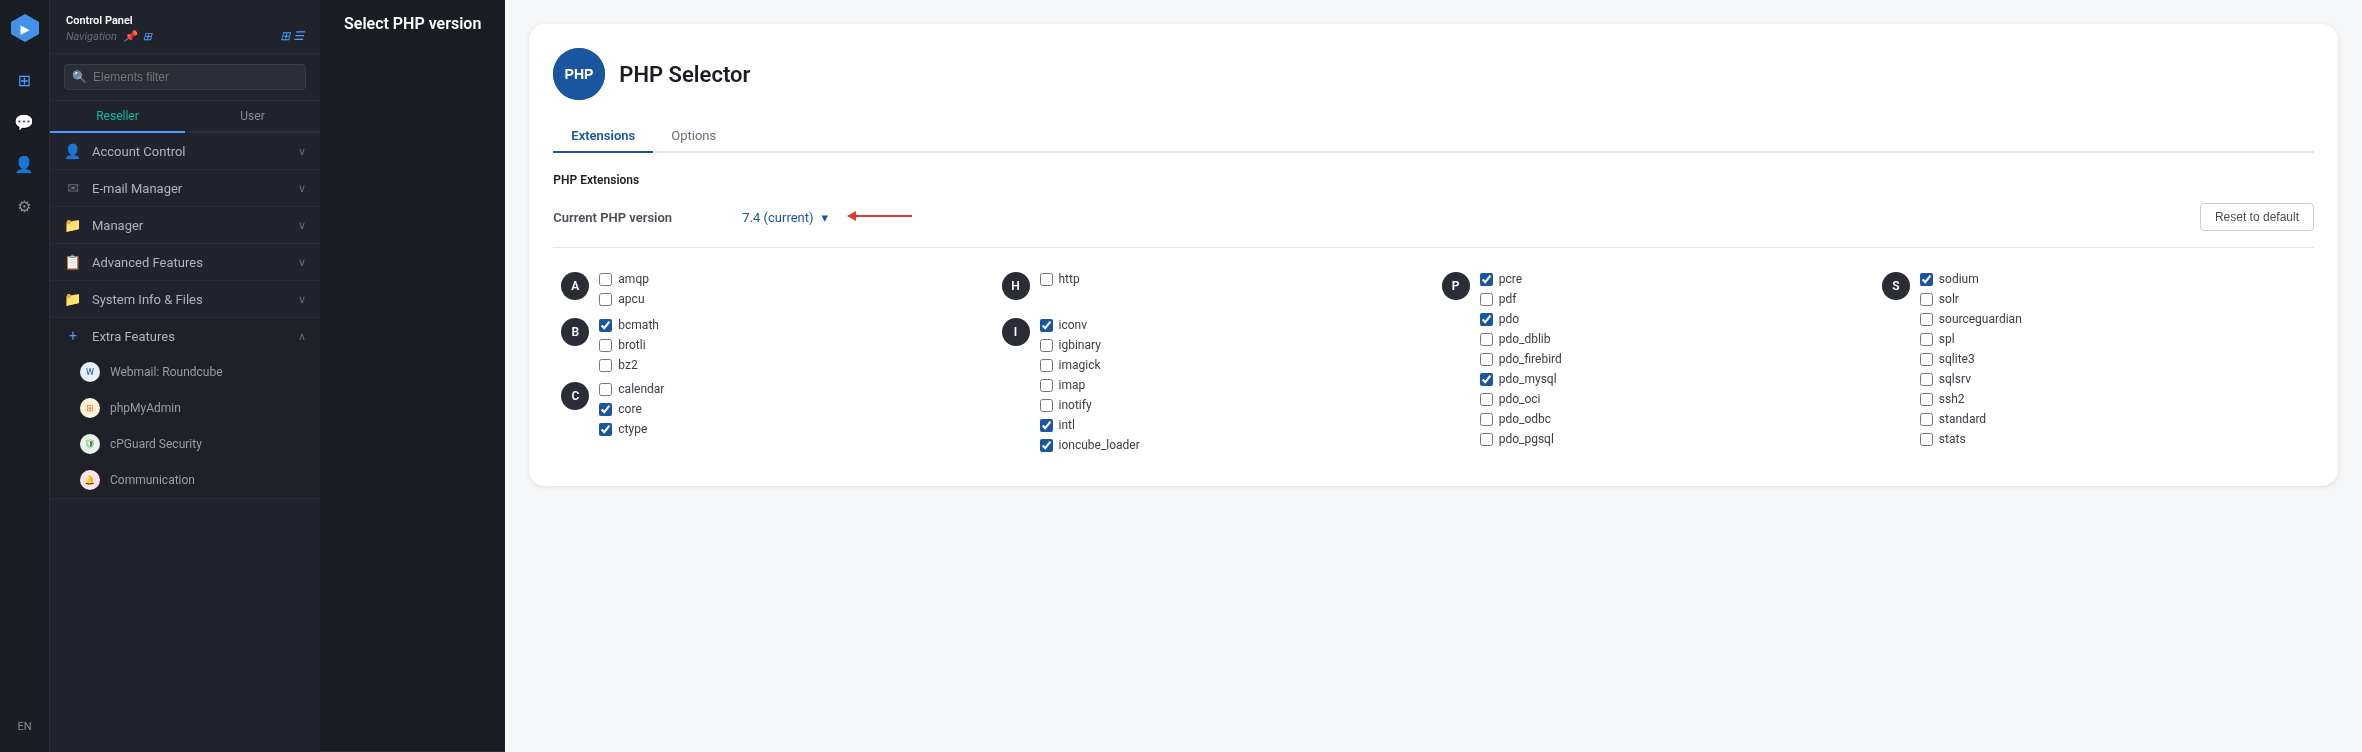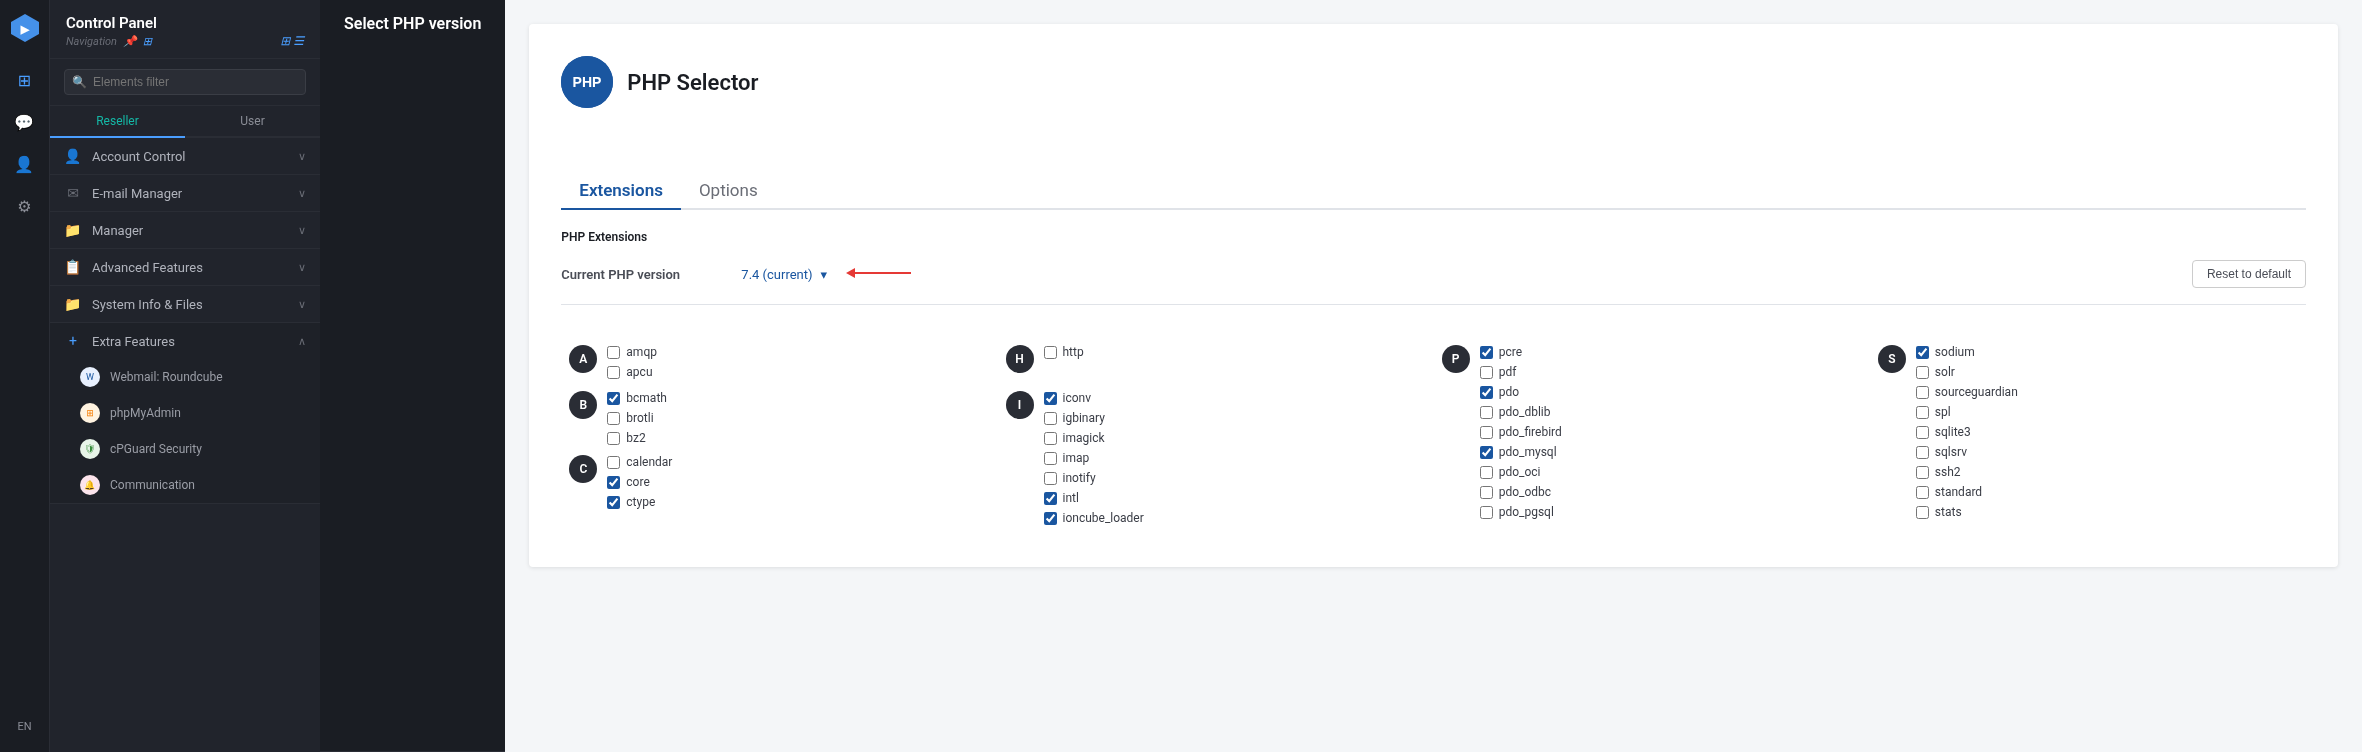--- a/index.html
+++ b/index.html
@@ -43,21 +43,21 @@
       display: flex;
       flex-direction: column;
       flex-shrink: 0;
       overflow-y: auto;
     }
     .sidebar-header {
       padding: 14px 16px 10px;
       border-bottom: 1px solid #2a2d35;
     }
     .sidebar-title {
-      font-size: 15px;
+      font-size: 11px;
       font-weight: 600;
       color: #fff;
     }
     .sidebar-subtitle {
       font-size: 11px;
       color: #6a6d76;
       display: flex;
       align-items: center;
       gap: 6px;
       margin-top: 2px;
@@ -173,22 +173,22 @@
     .main-body {
       flex: 1;
       overflow-y: auto;
       padding: 24px;
       background: #f4f6f8;
     }
 
     
     .php-card {
       background: #fff;
-      border-radius: 4px;
-      padding: 32px;
+      border-radius: 16px;
+      padding: 24px;
       box-shadow: 0 1px 4px rgba(0,0,0,0.1);
     }
     .php-card-header {
       display: flex;
       align-items: center;
       gap: 14px;
       margin-bottom: 20px;
     }
     .php-logo {
       width: 52px;
@@ -210,45 +210,44 @@
 
     
     .content-tabs {
       display: flex;
       border-bottom: 2px solid #e0e3e8;
       margin-bottom: 20px;
     }
     .content-tab {
       padding: 8px 18px;
       cursor: pointer;
-      font-size: 17px;
+      font-size: 13px;
       color: #6a6d76;
       border-bottom: 2px solid transparent;
       margin-bottom: -2px;
-      margin-top: 44px;
     }
     .content-tab.active {
       color: #1a56a0;
       border-bottom: 2px solid #1a56a0;
       font-weight: 600;
     }
 
     .section-title {
       font-size: 12px;
       font-weight: 600;
       color: #1a1d23;
       margin-bottom: 16px;
     }
 
     
     .php-version-row {
       display: flex;
       align-items: center;
-      gap: 20px;
-      margin-bottom: 40px;
+      gap: 29px;
+      margin-bottom: 24px;
       padding-bottom: 16px;
       border-bottom: 1px solid #e0e3e8;
     }
     .php-version-label {
       font-size: 13px;
       font-weight: 600;
       color: #4a4d56;
       min-width: 160px;
     }
     .php-version-value {

